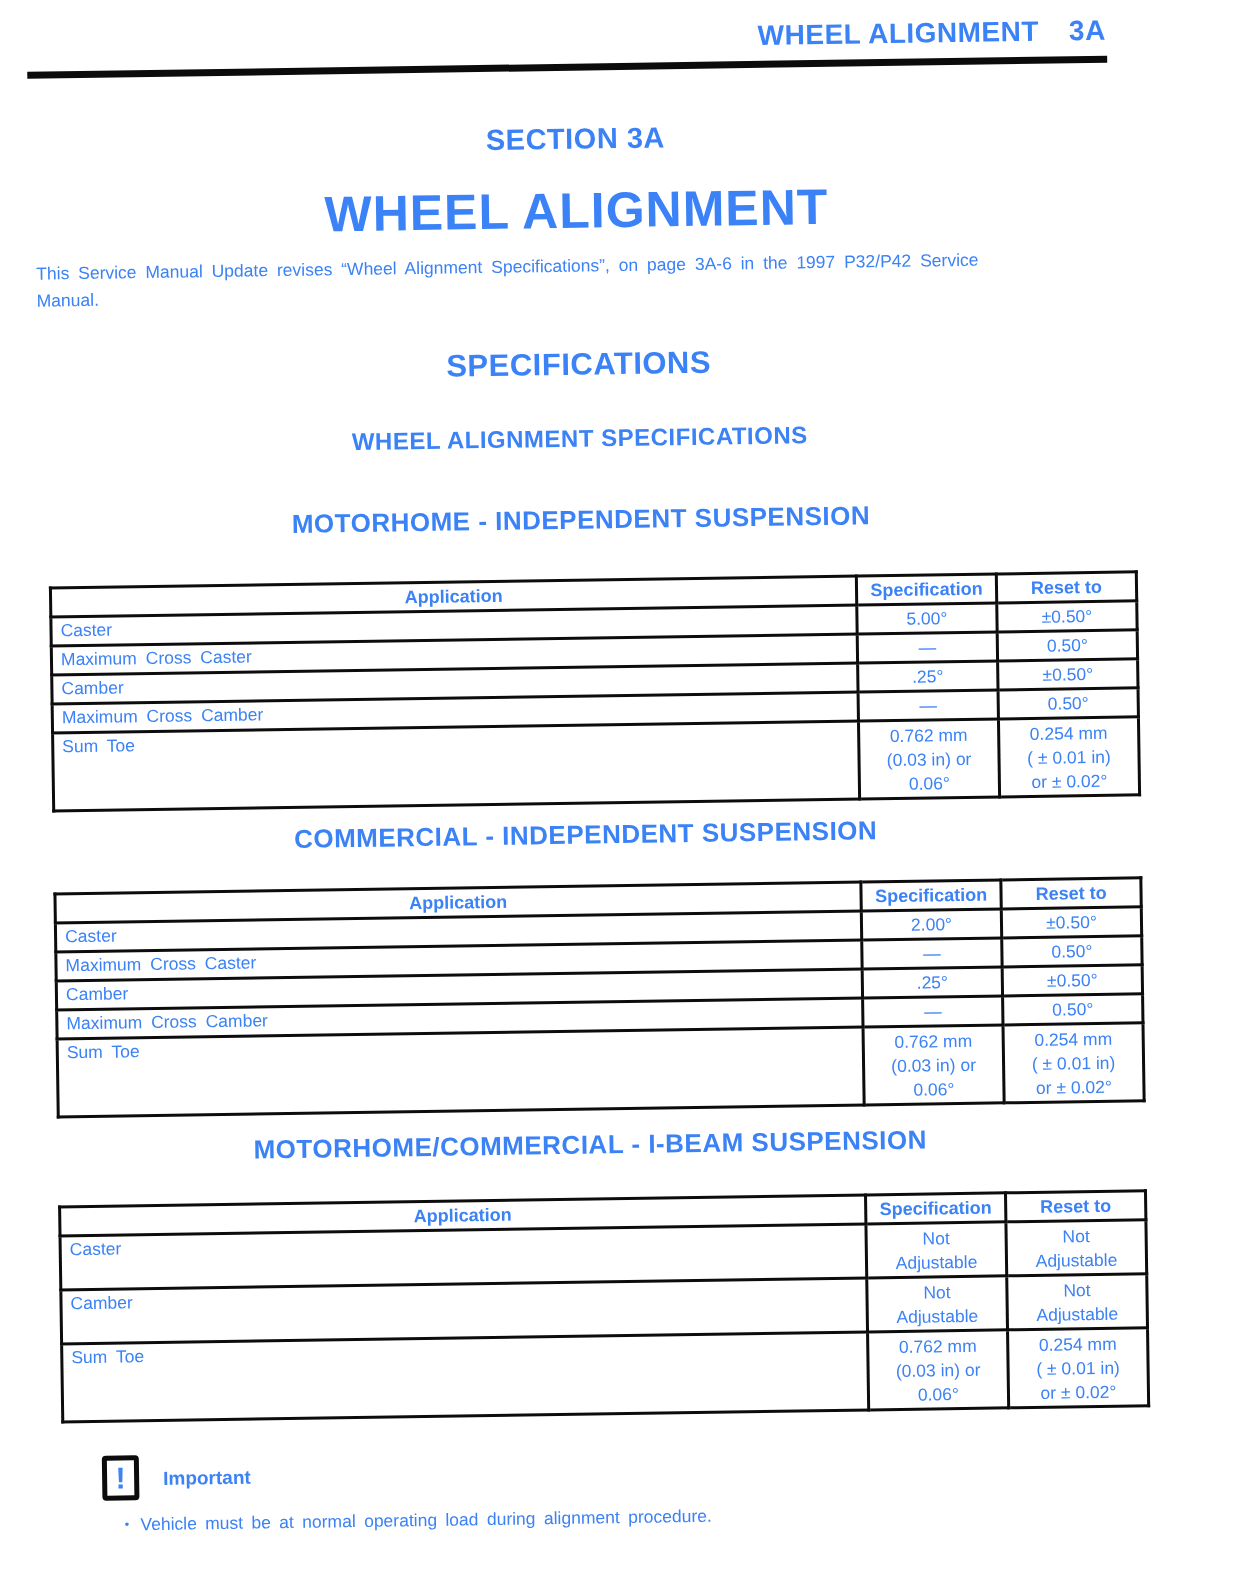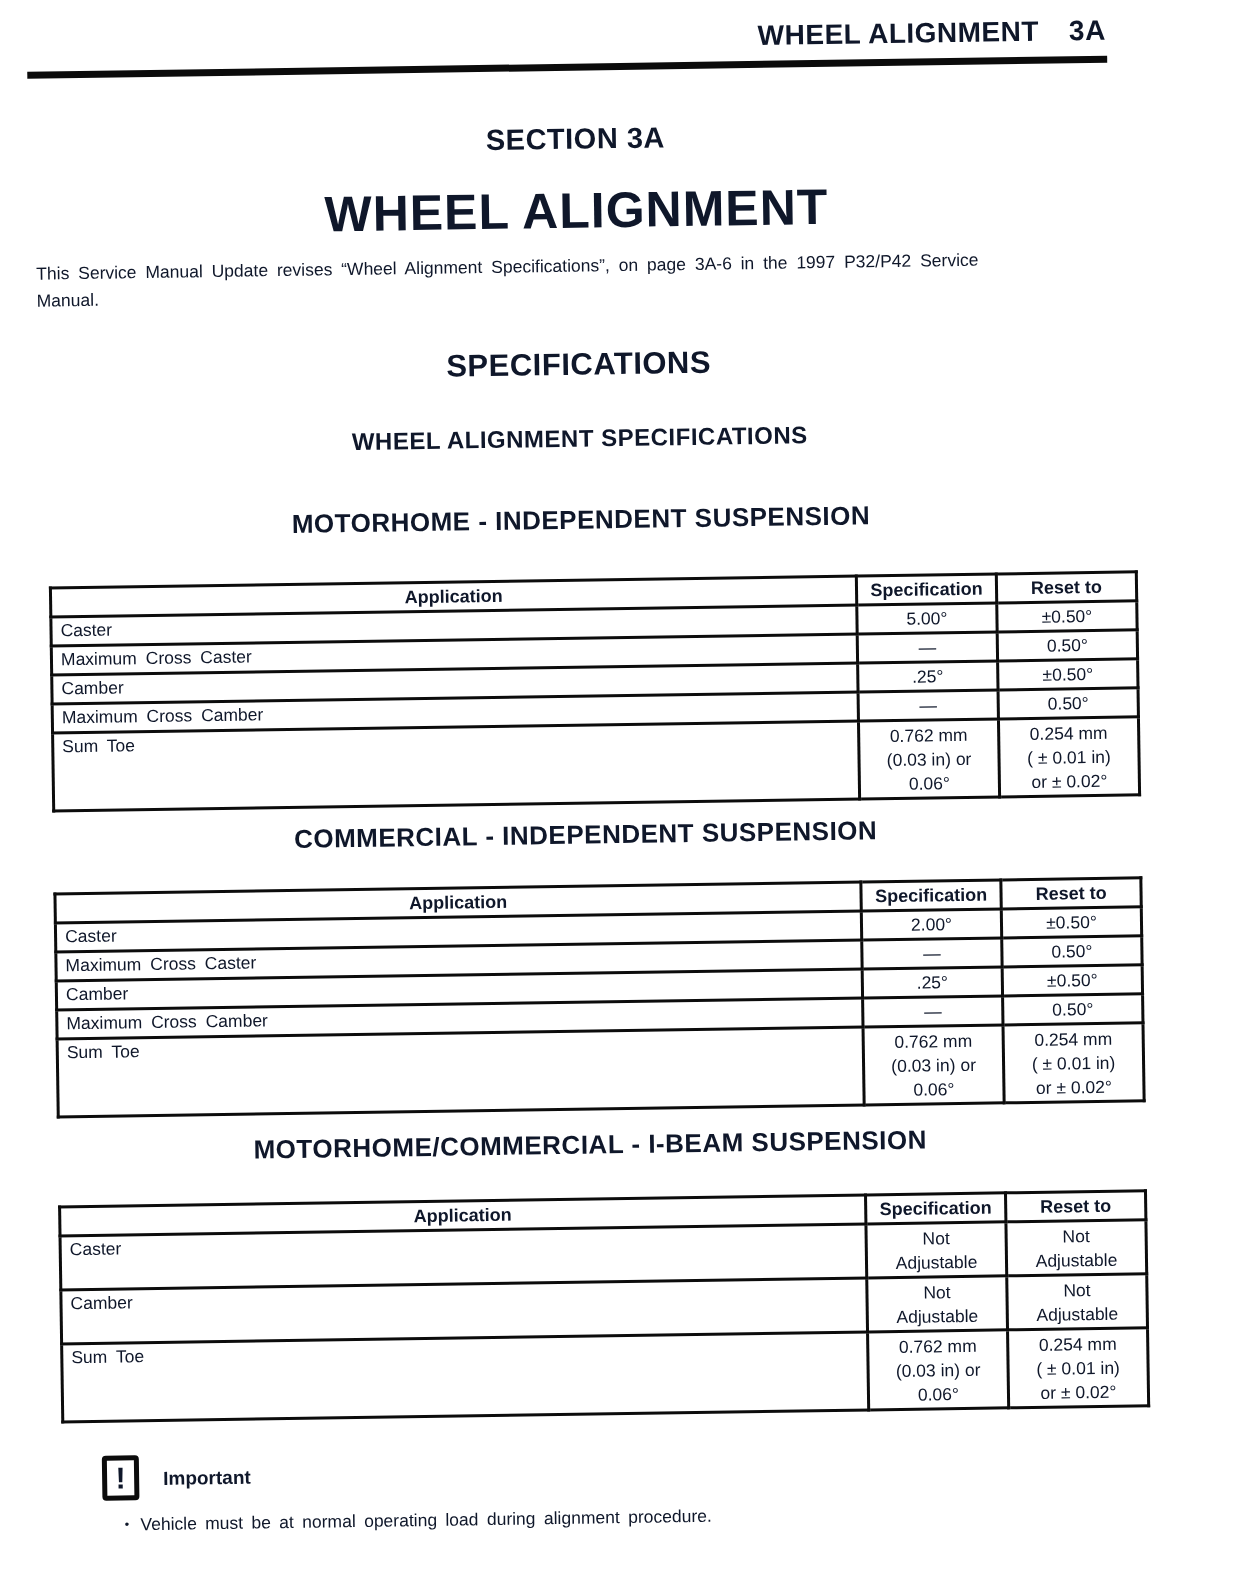--- a/index.html
+++ b/index.html
@@ -4,21 +4,21 @@
 <style>
   * { margin: 0; padding: 0; box-sizing: border-box; }
   html, body { background: #ffffff; }
   .page {
     position: relative;
     width: 1248px;
     height: 1584px;
     background: #ffffff;
     overflow: hidden;
     font-family: "Liberation Sans", "DejaVu Sans", sans-serif;
-    color: #0f172a;
+    color: #3b82f6;
   }
   .rot {
     position: absolute;
     left: 0; top: 0;
     width: 100%; height: 100%;
     transform: rotate(-0.85deg);
     transform-origin: 50% 50%;
   }
 
   .doc-header {

